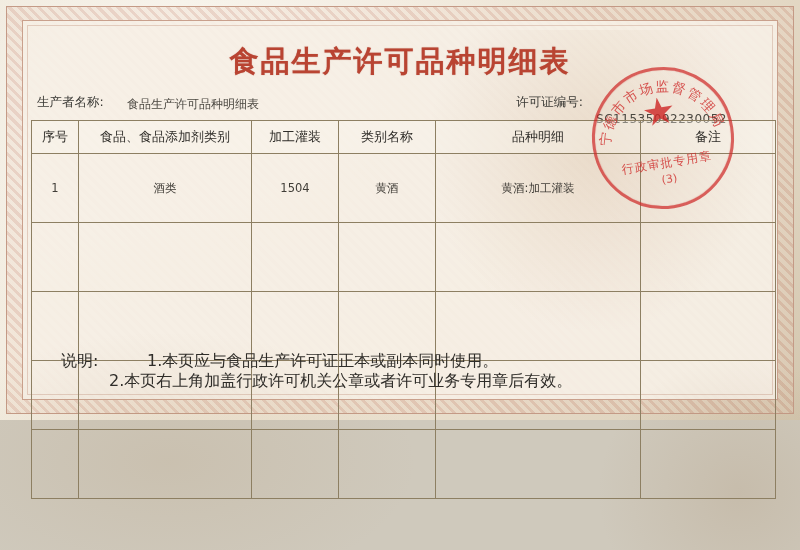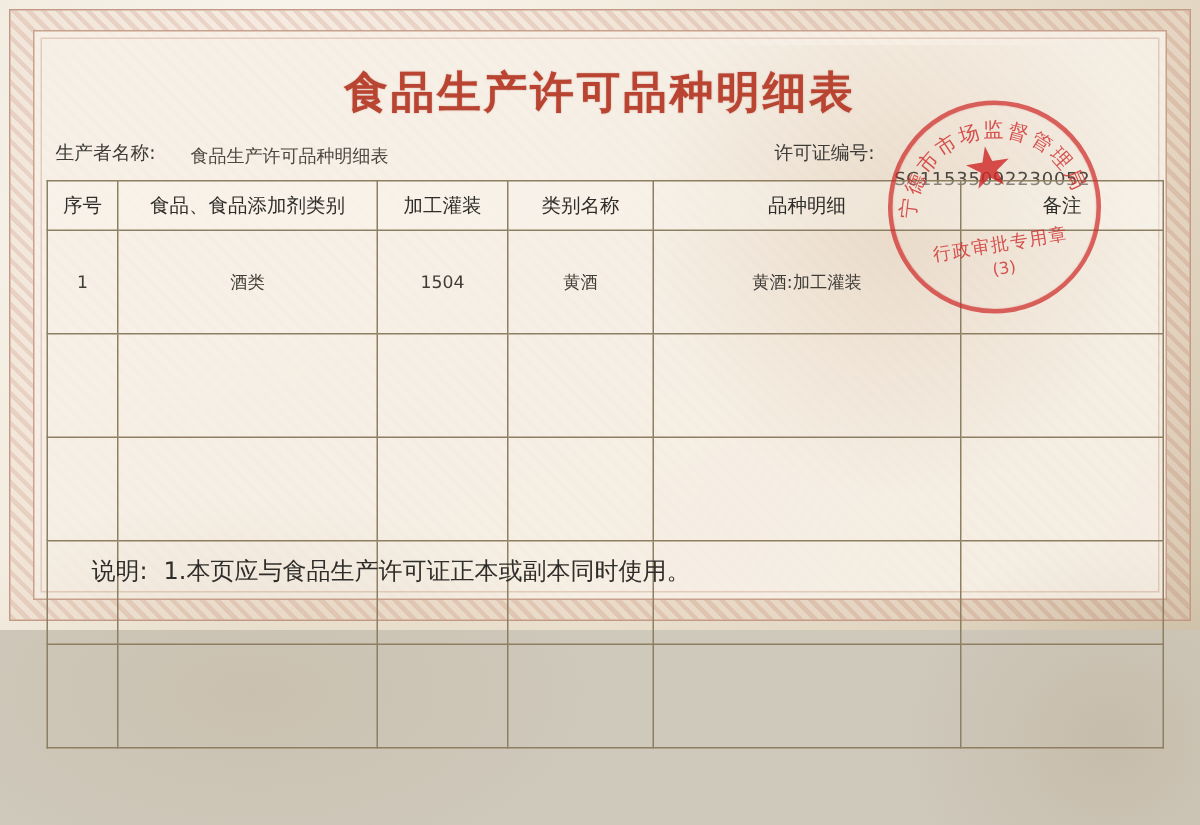--- a/index.html
+++ b/index.html
@@ -159,21 +159,21 @@
     width: 700px;
     font-family: "DejaVu Sans", sans-serif;
     font-size: 16px;
     color: #2f2d29;
   }
   .notes .n-head {
     position: absolute;
     left: 26px;
     top: 0;
   }
-  .notes .n-line1 { margin-left: 74px; line-height: 20px; }
+  .notes .n-line1 { margin-left: 112px; line-height: 20px; }
   .notes .n-line2 { margin-left: 74px; line-height: 20px; }
 
   
   .stamp {
     position: absolute;
     left: 565px;
     top: 42px;
     width: 142px;
     height: 142px;
     transform: rotate(-9deg);
@@ -302,20 +302,21 @@
           <td class="c-name"></td>
           <td class="c-detail"></td>
           <td class="c-remark"></td>
         </tr>
       </tbody>
     </table>
 
     <div class="notes">
       <span class="n-head">说明:</span>
       <div class="n-line1">1.本页应与食品生产许可证正本或副本同时使用。</div>
+      <div class="n-line2">2.本页右上角加盖行政许可机关公章或者许可业务专用章后有效。</div>
     </div>
 
     <div class="stamp">
       <div class="ring"></div>
       <svg class="arc-text" viewBox="0 0 142 142">
         <defs>
           <path id="arcpath" d="M 17,78 A 54,54 0 0 1 125,78" fill="none"></path>
         </defs>
         <text>
           <textPath href="#arcpath" startOffset="50%" text-anchor="middle" id="arc-label">宁德市市场监督管理局</textPath>

